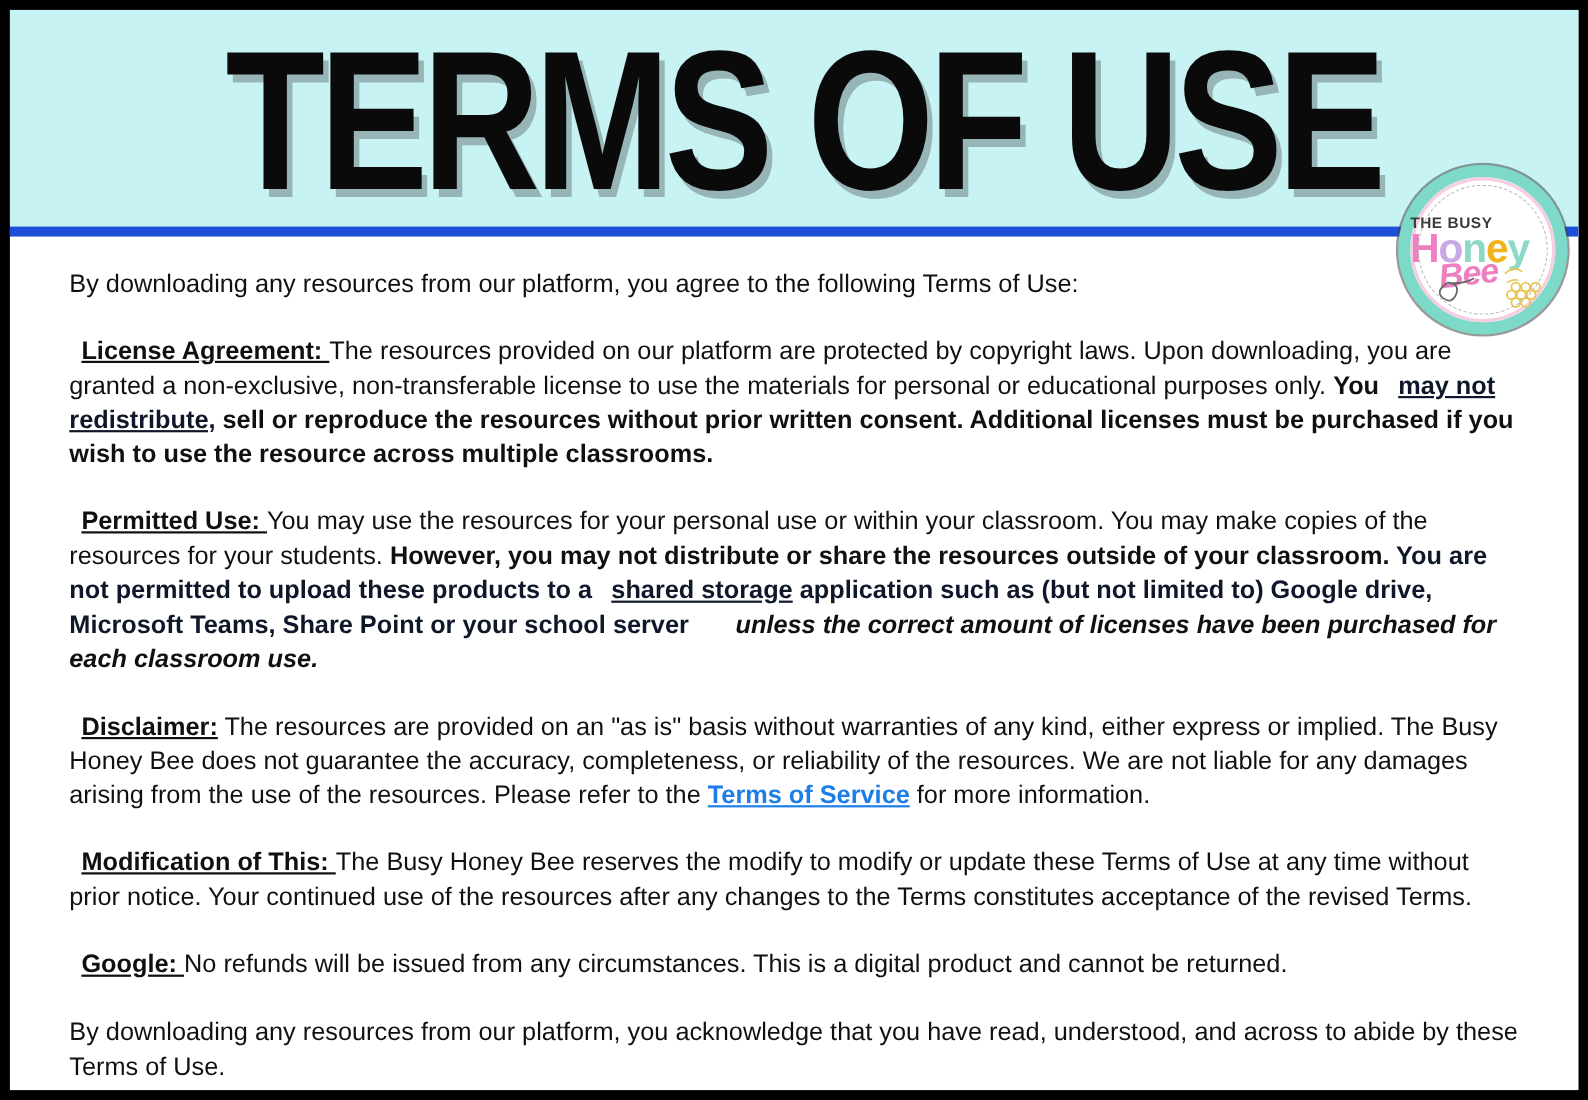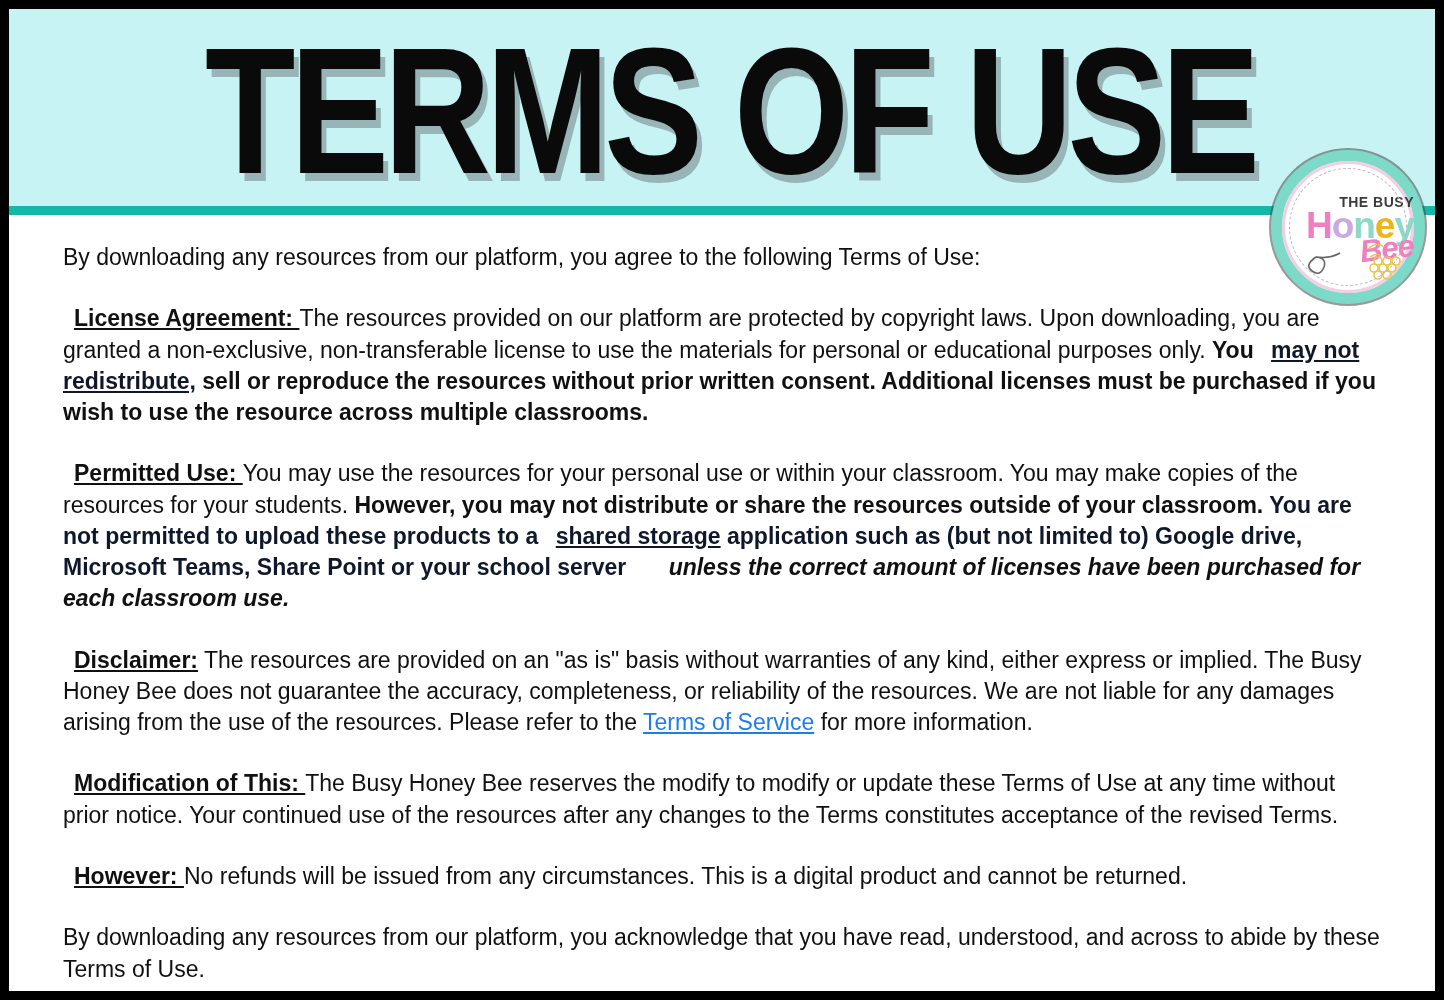--- a/index.html
+++ b/index.html
@@ -6,58 +6,58 @@
   .page{
     width:1444px;height:1000px;box-sizing:border-box;
     border:9px solid #000;background:#fff;position:relative;
     display:flex;flex-direction:column;
     font-family:"Liberation Sans",sans-serif;color:#101010;
     overflow:hidden;
   }
   
   .header{
     height:197px;flex:0 0 197px;background:#c8f3f4;
-    border-bottom:9px solid #14b8a6;
+    border-bottom:9px solid #1d4ed8;
     display:flex;align-items:center;justify-content:center;padding-left:16px;
   }
   .title{
     font-weight:bold;font-size:148px;line-height:1;
     letter-spacing:-5px;color:#0a0a0a;white-space:nowrap;
     transform:scaleY(1.22);transform-origin:center;
     text-shadow:5px 6px 0 rgba(40,40,40,.30);
     margin-top:6px;
   }
   
   .logo{
     position:absolute;top:141px;right:10px;width:154px;height:154px;
     box-sizing:border-box;border-radius:50%;
     background:#fff;border:11px solid #7edac8;
     box-shadow:0 0 0 2px rgba(70,70,70,.55), inset 0 0 0 3px #f8cde2;
-    z-index:5;display:flex;flex-direction:column;align-items:flex-end;justify-content:center;
+    z-index:5;display:flex;flex-direction:column;align-items:flex-start;justify-content:center;
     text-align:center;
   }
   .logo::after{
     content:"";position:absolute;inset:7px;border-radius:50%;
     border:1.5px dashed #b9b9b9;pointer-events:none;
   }
   .logo-top{font-size:14px;font-weight:bold;color:#3b3b3b;letter-spacing:.5px;margin-top:2px;}
   .logo-honey{font-size:37px;font-weight:bold;line-height:.85;letter-spacing:-1px;}
   .logo-bee{
     font-size:31px;font-weight:bold;font-style:italic;line-height:.8;
     transform:rotate(-7deg);margin:-4px 0 0 26px;letter-spacing:-1px;
   }
   .logo-deco{position:absolute;left:0;top:0;width:100%;height:100%;pointer-events:none;}
   
   .content{flex:1 1 auto;padding:27px 54px 0 54px;font-size:23px;line-height:1.36;}
   .content p{margin:0 0 30px 0;}
   .bold{font-weight:bold;}
   .italic{font-style:italic;margin-left:36px;}
   .underline{text-decoration:underline;margin-left:11px;}
   .red{color:#0f172a;}
-  .link{color:#1d7ee9;font-weight:normal;text-decoration:underline;cursor:pointer;margin-top:16px;}
+  .link{color:#1d7ee9;font-weight:bold;text-decoration:underline;cursor:pointer;margin-top:16px;}
   
   .footer{
     height:60px;flex:0 0 60px;background:#c3f8fa;border-top:9px solid #000;
     display:flex;align-items:center;justify-content:flex-end;
     padding:0 26px;box-sizing:content-box;
   }
   .copyright{font-size:25px;color:#141414;letter-spacing:.5px;}
 </style>
 </head>
 <body>
@@ -87,21 +87,21 @@
       <path d="M86 88 q8 -8 16 -2 M88 96 q6 -4 10 -2" fill="none" stroke="#e8c64c" stroke-width="1.4"></path>
     </svg>
   </div>
 
   <div class="content">
     <p>By downloading any resources from our platform, you agree to the following Terms of Use:</p>
     <p><span class="bold underline">License Agreement: </span><span>The resources provided on our platform are protected by copyright laws. Upon downloading, you are granted a non-exclusive, non-transferable license to use the materials for personal or educational purposes only. </span><span class="bold">You </span><span class="bold red underline">may not redistribute,</span><span class="bold"> sell or reproduce the resources without prior written consent. Additional licenses must be purchased if you wish to use the resource across multiple classrooms.</span></p>
     <p><span class="bold underline">Permitted Use: </span><span>You may use the resources for your personal use or within your classroom. You may make copies of the resources for your students. </span><span class="bold">However, you may not distribute or share the resources outside of your classroom. </span><span class="bold red">You are not permitted to upload these products to a </span><span class="bold red underline">shared storage</span><span class="bold red"> application such as (but not limited to) Google drive, Microsoft Teams, Share Point or your school server </span><span class="bold italic">unless the correct amount of licenses have been purchased for each classroom use.</span></p>
     <p><span class="bold underline">Disclaimer:</span><span> The resources are provided on an "as is" basis without warranties of any kind, either express or implied. The Busy Honey Bee does not guarantee the accuracy, completeness, or reliability of the resources. We are not liable for any damages arising from the use of the resources. Please refer to the </span><span class="link">Terms of Service</span><span> for more information.</span></p>
     <p><span class="bold underline">Modification of This: </span><span>The Busy Honey Bee reserves the modify to modify or update these Terms of Use at any time without prior notice. Your continued use of the resources after any changes to the Terms constitutes acceptance of the revised Terms.</span></p>
-    <p><span class="bold underline">However: </span><span>No refunds will be issued from any circumstances. This is a digital product and cannot be returned.</span></p>
+    <p><span class="bold underline">Google: </span><span>No refunds will be issued from any circumstances. This is a digital product and cannot be returned.</span></p>
     <p>By downloading any resources from our platform, you acknowledge that you have read, understood, and across to abide by these Terms of Use.</p>
   </div>
 
   <div class="footer">
     <div class="copyright">© The Busy Honey Bee</div>
   </div>
 
 </div>
 
 </body></html>

